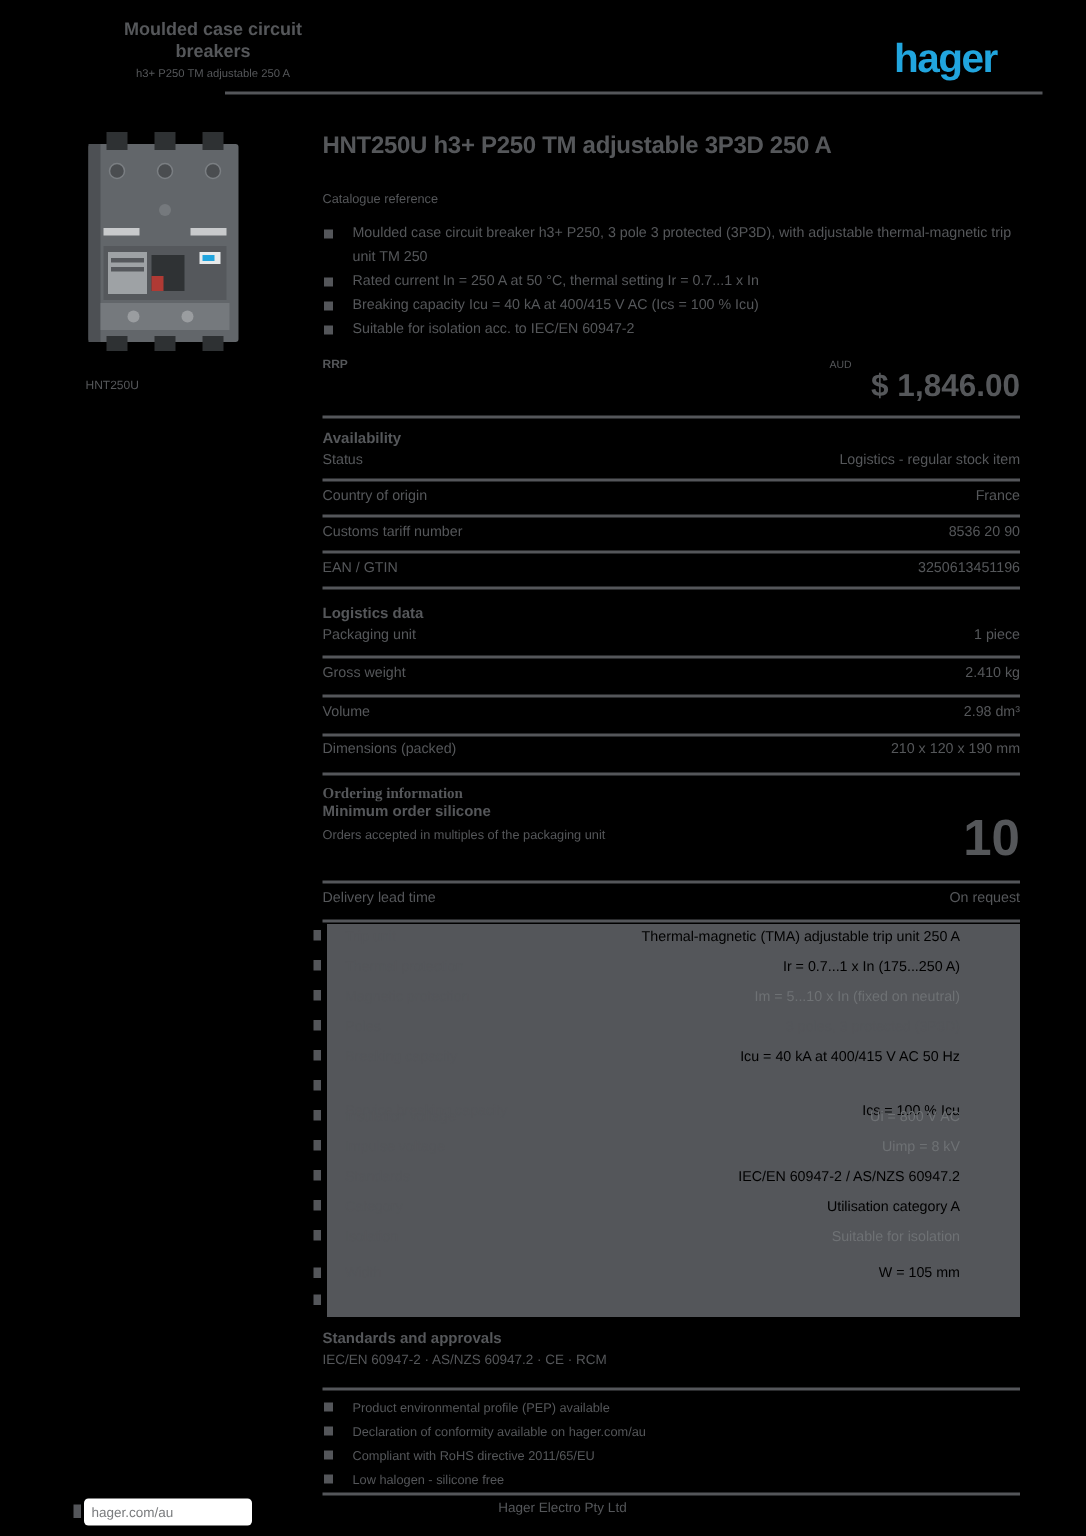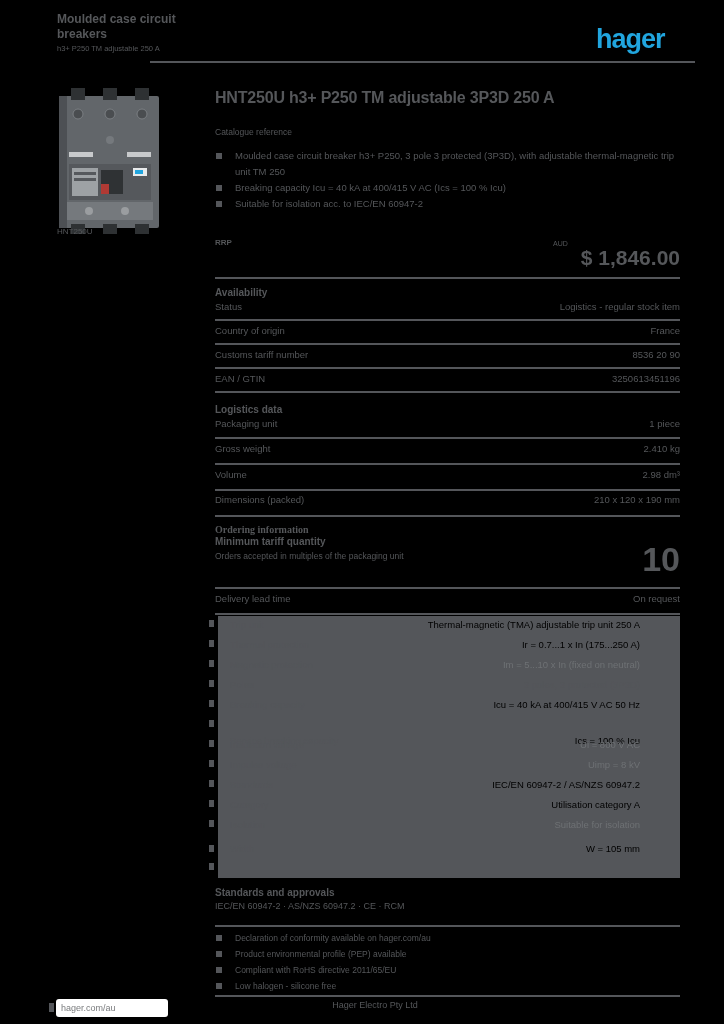--- a/index.html
+++ b/index.html
@@ -37,21 +37,21 @@
   .blist .item{position:relative;font-size:8.5px;line-height:16px;}
   .footpill{position:absolute;left:56px;top:999px;width:112px;height:18px;background:#ffffff;
             border-radius:3px;font-size:9px;line-height:18px;color:#7a7c7e;padding-left:5px;box-sizing:border-box;}
   .footcenter{font-size:9px;color:#55575a;}
 </style>
 </head>
 <body>
 
 <div class="page">
 
-  <div class="abs" style="left:57px;top:12px;">
+  <div class="abs" style="left:57px;top:12px;text-align:center;">
     <div class="hdr-cat1">Moulded case circuit breakers</div>
     <div class="hdr-cat2">h3+ P250 TM adjustable 250 A</div>
   </div>
   <div class="abs logo" style="left:596px;top:24px;">hager</div>
   <div class="rule" style="left:150px;top:61px;width:545px;"></div>
 
   <svg class="abs" style="left:57px;top:88px;" width="104" height="148" viewBox="0 0 104 148">
     <rect x="2" y="8" width="100" height="132" rx="2" fill="#62666a"></rect>
     <rect x="2" y="8" width="8" height="132" fill="#4d5054"></rect>
     <rect x="14" y="0" width="14" height="12" fill="#2e3133"></rect>
@@ -71,27 +71,28 @@
     <rect x="44" y="96" width="8" height="10" fill="#b03a34"></rect>
     <rect x="76" y="80" width="14" height="8" fill="#e8eaeb"></rect>
     <rect x="78" y="82" width="8" height="4" fill="#21a5de"></rect>
     <rect x="10" y="114" width="86" height="18" fill="#75797d"></rect>
     <circle cx="32" cy="123" r="4" fill="#9a9da0"></circle>
     <circle cx="68" cy="123" r="4" fill="#9a9da0"></circle>
     <rect x="14" y="136" width="14" height="10" fill="#2e3133"></rect>
     <rect x="46" y="136" width="14" height="10" fill="#2e3133"></rect>
     <rect x="78" y="136" width="14" height="10" fill="#2e3133"></rect>
   </svg>
-  <div class="abs caption" style="left:57px;top:227px;text-align:center;">HNT250U</div>
+  <div class="abs caption" style="left:57px;top:252px;text-align:center;">HNT250U</div>
 
   <div class="abs title" style="left:215px;top:89px;">HNT250U h3+ P250 TM adjustable 3P3D 250 A</div>
   <div class="abs subtitle" style="left:215px;top:127px;">Catalogue reference</div>
 
   <div class="abs desc" style="left:222px;top:148px;">
     <div class="item">Moulded case circuit breaker h3+ P250, 3 pole 3 protected (3P3D), with adjustable thermal-magnetic trip unit TM 250</div>
+    <div class="item">Rated current In = 250 A at 50 °C, thermal setting Ir = 0.7...1 x In</div>
     <div class="item">Breaking capacity Icu = 40 kA at 400/415 V AC (Ics = 100 % Icu)</div>
     <div class="item">Suitable for isolation acc. to IEC/EN 60947-2</div>
   </div>
 
   <div class="abs pricelabel" style="left:215px;top:238px;">RRP</div>
   <div class="abs curlabel" style="left:553px;top:240px;">AUD</div>
   <div class="abs price" style="right:44px;top:246px;">$ 1,846.00</div>
   <div class="thinrule" style="left:215px;top:277px;width:465px;"></div>
 
   <div class="abs sec-head" style="left:215px;top:287px;">Availability</div>
@@ -132,21 +133,21 @@
     <span class="val">2.98 dm³</span>
   </div>
   <div class="thinrule" style="left:215px;top:489px;width:465px;"></div>
   <div class="row" style="top:494px;">
     <span class="lab">Dimensions (packed)</span>
     <span class="val">210 x 120 x 190 mm</span>
   </div>
   <div class="thinrule" style="left:215px;top:515px;width:465px;"></div>
 
   <div class="abs sec-head" style="left:215px;top:524px;font-family:Liberation Serif, serif;">Ordering information</div>
-  <div class="abs sec-head" style="left:215px;top:536px;">Minimum tariff quantity</div>
+  <div class="abs sec-head" style="left:215px;top:536px;">Minimum order silicone</div>
   <div class="abs note" style="left:215px;top:551px;">Orders accepted in multiples of the packaging unit</div>
   <div class="abs bigqty" style="right:44px;top:540px;">10</div>
   <div class="thinrule" style="left:215px;top:587px;width:465px;"></div>
   <div class="row" style="top:593px;">
     <span class="lab">Delivery lead time</span>
     <span class="val">On request</span>
   </div>
   <div class="thinrule" style="left:215px;top:613px;width:465px;"></div>
 
   <div class="panel">
@@ -211,22 +212,22 @@
   <div class="tick" style="top:780px;"></div>
   <div class="tick" style="top:800px;"></div>
   <div class="tick" style="top:820px;"></div>
   <div class="tick" style="top:845px;"></div>
   <div class="tick" style="top:863px;"></div>
 
   <div class="abs sec-head" style="left:215px;top:887px;">Standards and approvals</div>
   <div class="abs" style="left:215px;top:901px;font-size:9px;">IEC/EN 60947-2 · AS/NZS 60947.2 · CE · RCM</div>
   <div class="thinrule" style="left:215px;top:925px;width:465px;"></div>
   <div class="abs desc blist" style="left:222px;top:930px;width:458px;">
+    <div class="item">Product environmental profile (PEP) available</div>
     <div class="item">Declaration of conformity available on hager.com/au</div>
-    <div class="item">Product environmental profile (PEP) available</div>
     <div class="item">Compliant with RoHS directive 2011/65/EU</div>
     <div class="item">Low halogen - silicone free</div>
   </div>
   <div class="thinrule" style="left:215px;top:995px;width:465px;"></div>
 
   <div class="abs" style="left:49px;top:1003px;width:5px;height:9px;background:#54565a;"></div>
   <div class="footpill">hager.com/au</div>
   <div class="abs footcenter" style="left:300px;top:1000px;width:150px;text-align:center;">Hager Electro Pty Ltd</div>
 
 </div>

